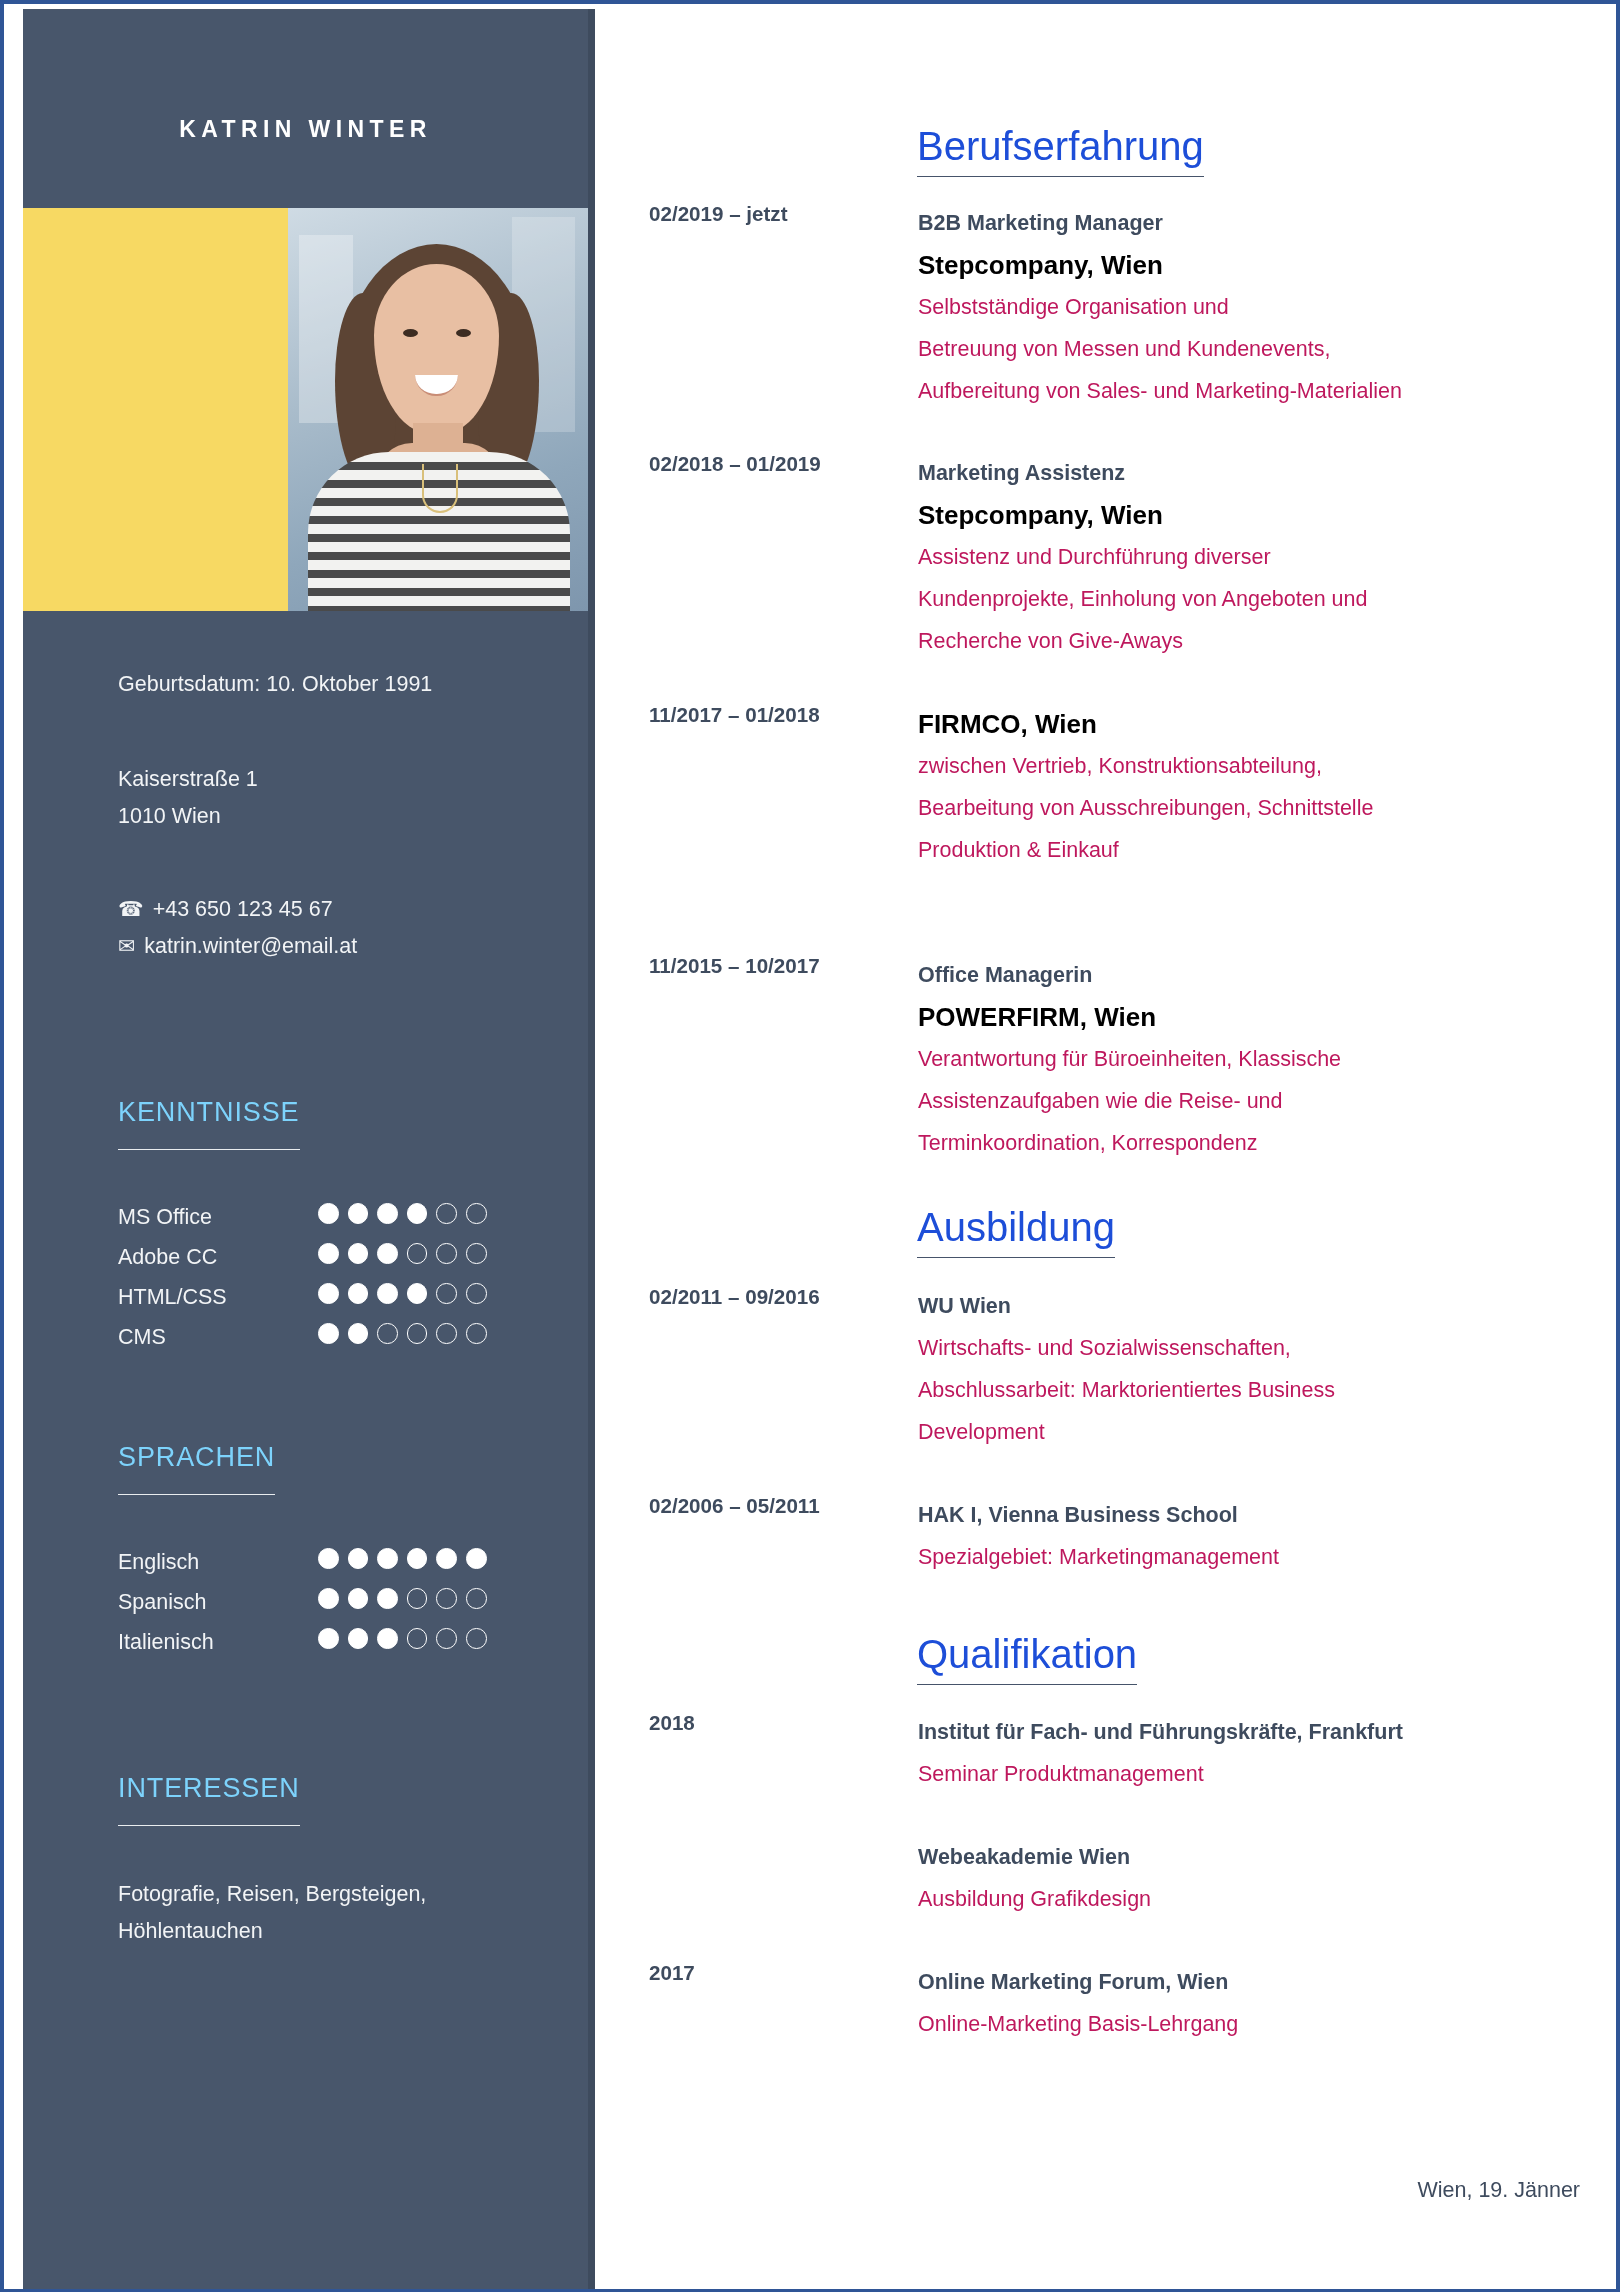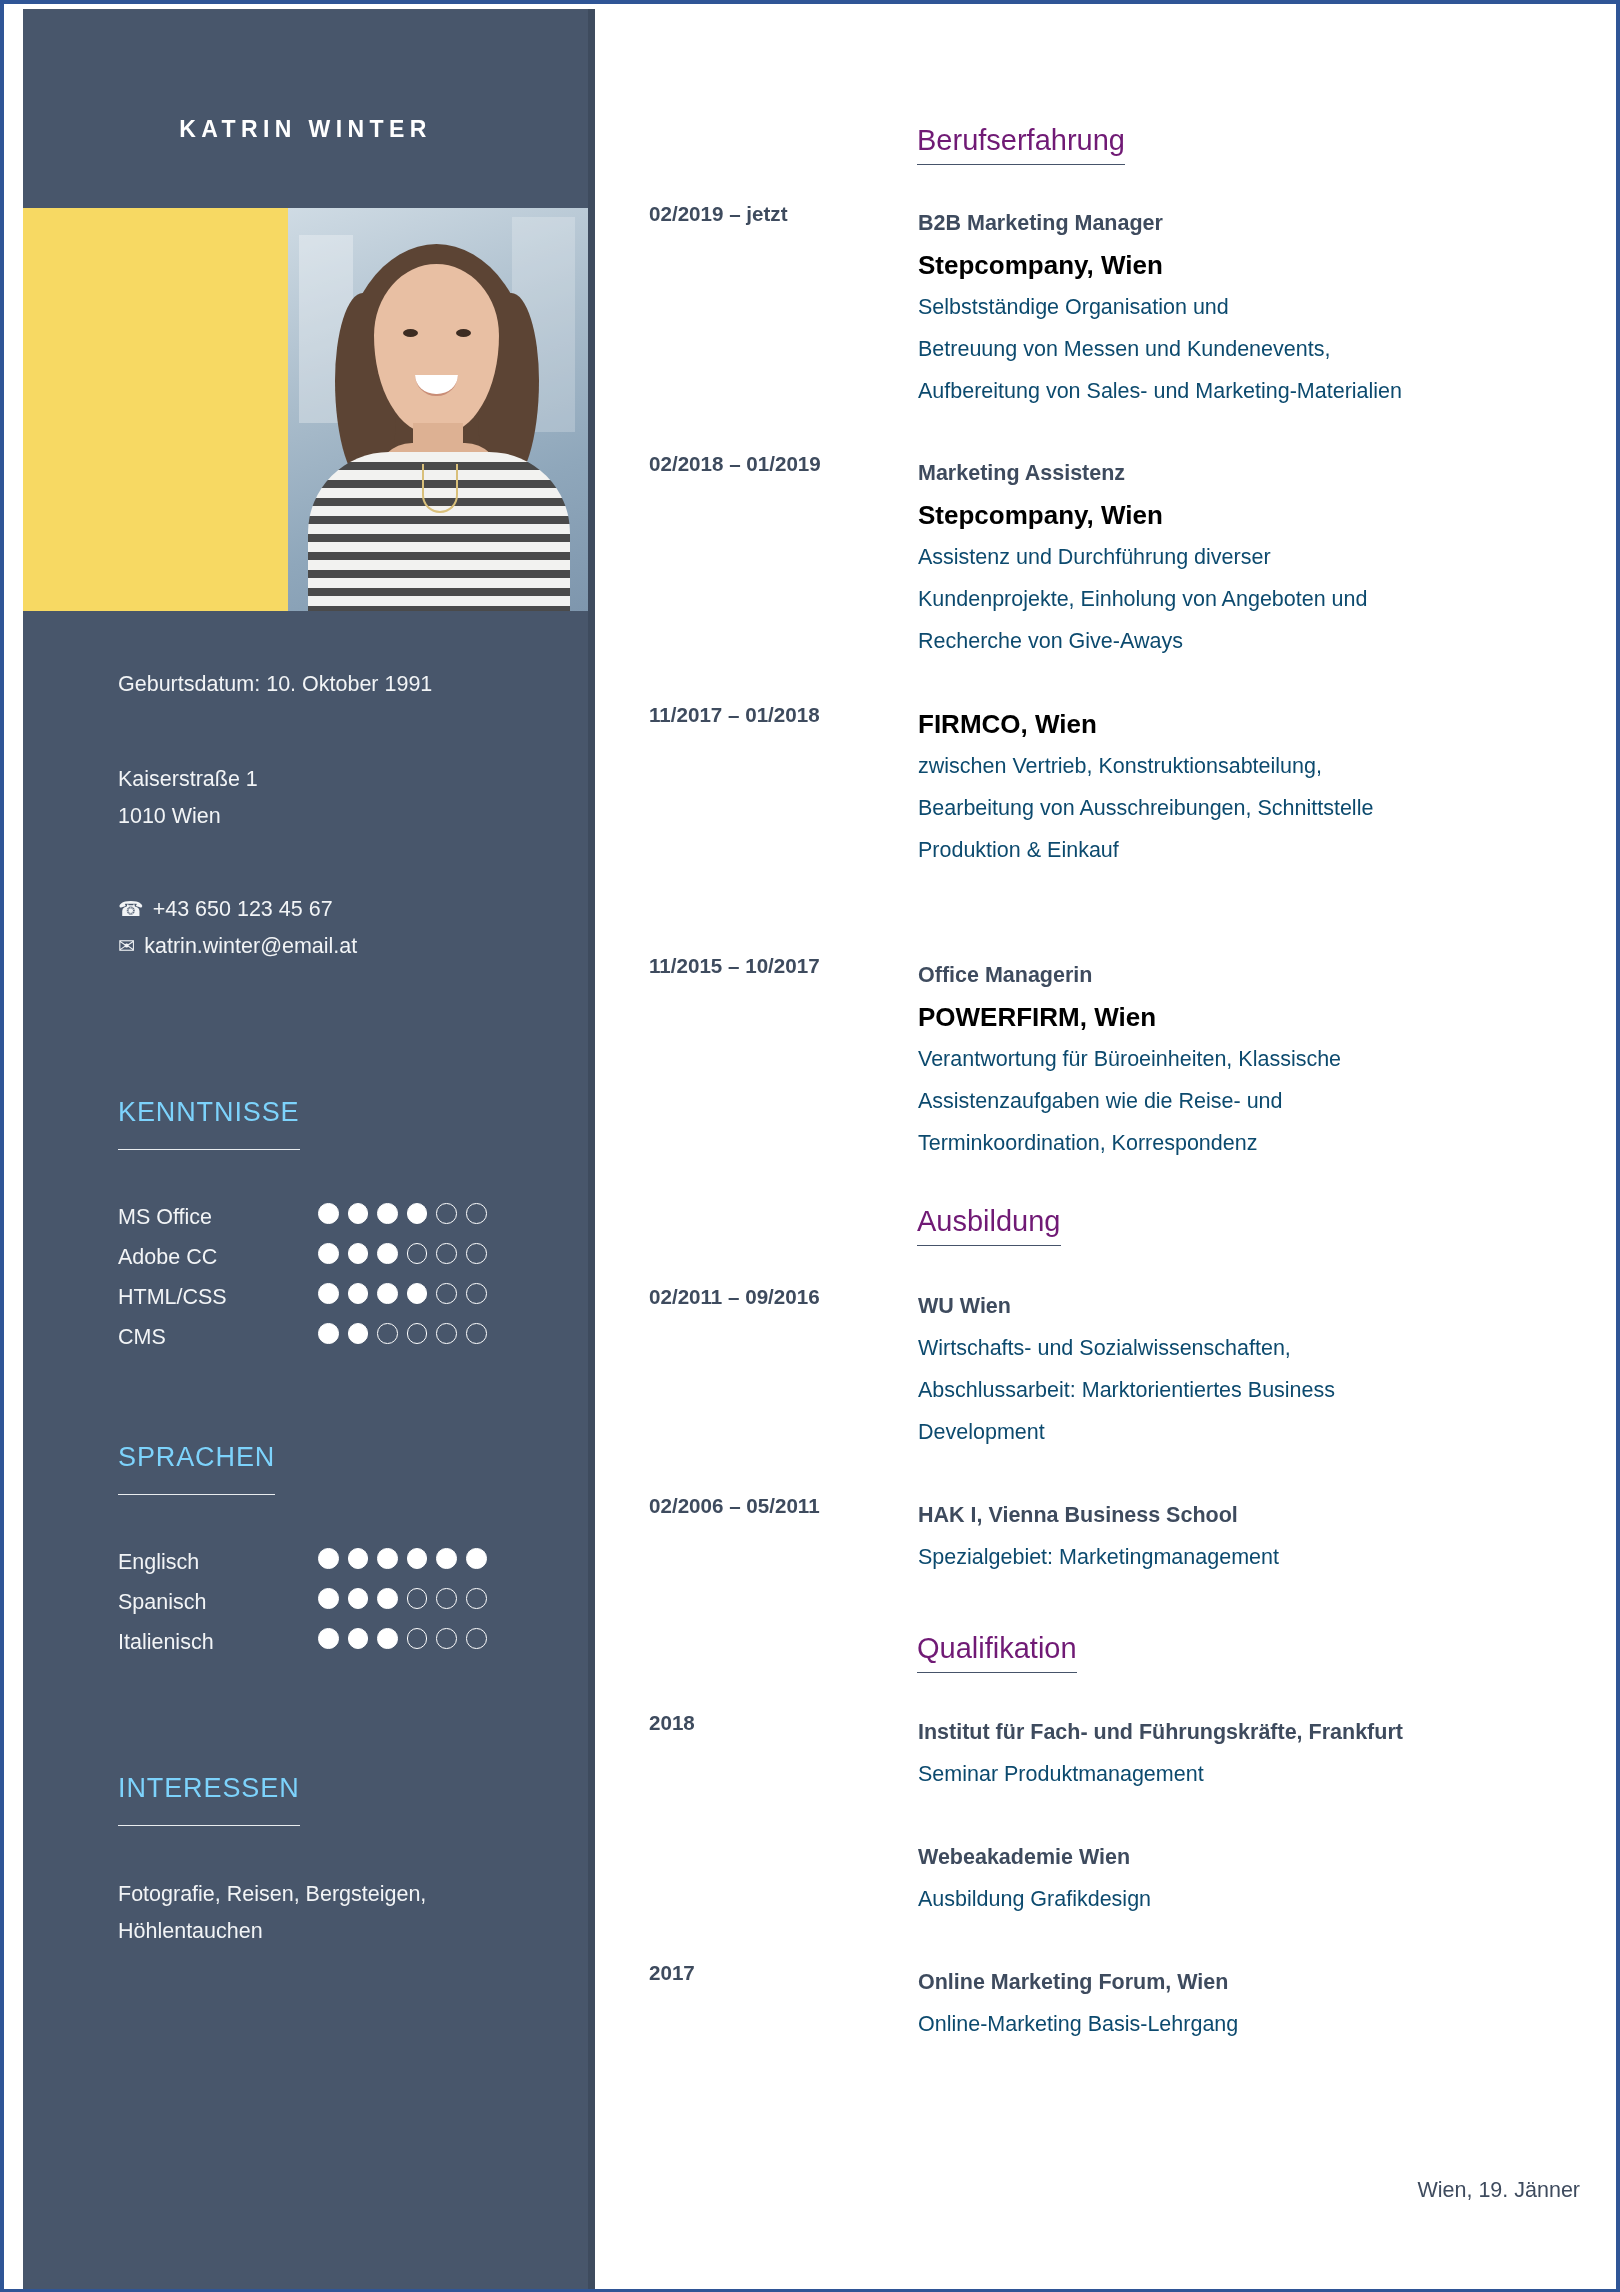--- a/index.html
+++ b/index.html
@@ -131,34 +131,34 @@
     position: absolute;
     left: 572px;
     top: 0;
     width: 1039px;
     height: 2284px;
     background: #ffffff;
     color: #3e4b5e;
   }
   .sec-title {
     position: absolute;
-    font-size: 29px;
-    color: #701a75;
+    font-size: 40px;
+    color: #1d4ed8;
     border-bottom: 1.8px solid #46546a;
     padding-bottom: 7px;
   }
   .entry { position: absolute; left: 54px; width: 949px; }
   .date {
     position: absolute; left: 0; top: 0; width: 260px;
     font-size: 20.6px; font-weight: bold; color: #3e4b5e;
   }
   .body { position: absolute; left: 269px; top: 0; width: 672px; }
   .b-title { font-size: 21.5px; font-weight: bold; color: #3e4b5e; line-height: 42px; }
   .b-sub { font-size: 26px; font-weight: bold; color: #000000; line-height: 42px; }
-  .b-desc { font-size: 21.5px; color: #0c4a6e; line-height: 42px; font-weight: normal; }
+  .b-desc { font-size: 21.5px; color: #be185d; line-height: 42px; font-weight: normal; }
   .footer-date {
     position: absolute; right: 54px; bottom: 90px;
     font-size: 21.5px; color: #3e4b5e;
   }
 </style>
 </head>
 <body>
 
 <div id="page">
   <div class="sheet">

